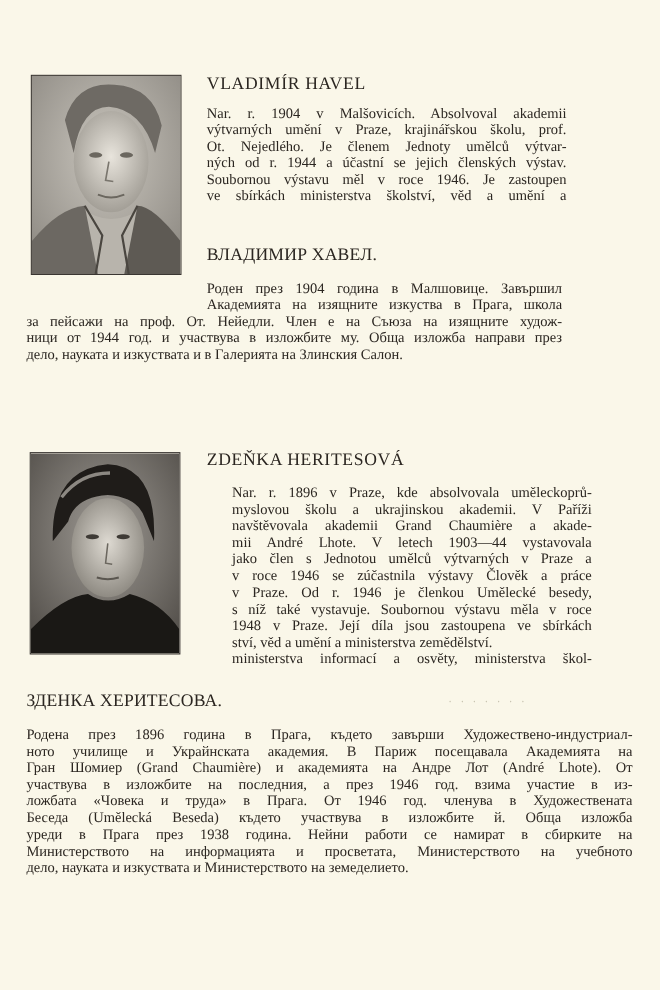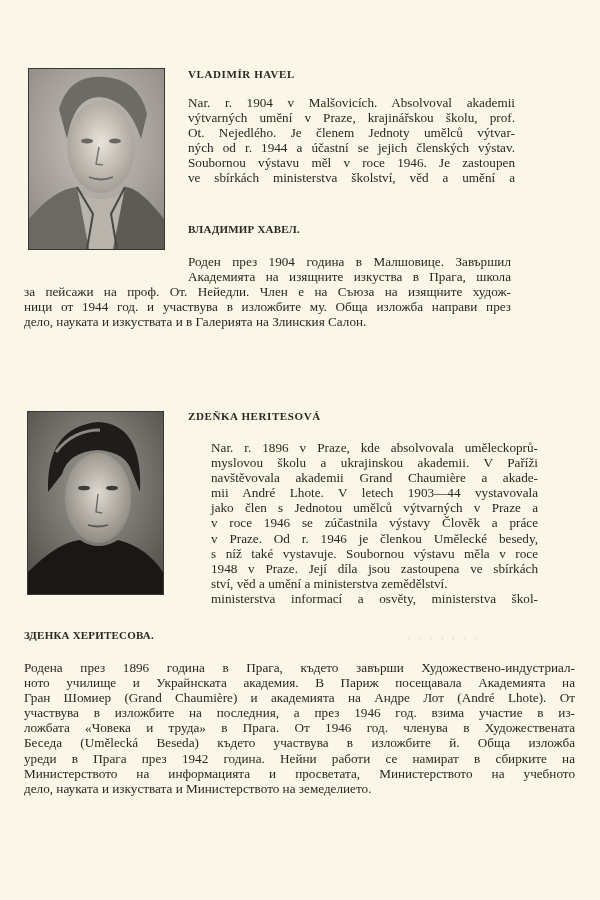--- a/index.html
+++ b/index.html
@@ -9,21 +9,21 @@
     font-family:"Liberation Serif","DejaVu Serif",serif;
     color:#2b2621;
     position:relative;
   }
   .photo {
     position:absolute; overflow:hidden;
     border:1px solid #3a3632;
   }
   .photo svg { display:block; width:100%; height:100%; }
   .name-heading {
-    position:absolute; font-size:11px; letter-spacing:0.6px; white-space:nowrap;font-weight:bold;
+    position:absolute; font-size:16px; letter-spacing:0.6px; white-space:nowrap;
   }
   .cyr-heading { letter-spacing:0.2px; }
   .para {
     position:absolute; font-size:13.2px; line-height:15.1px;
     text-align:justify; margin:0;
   }
   .para .ln { display:block; text-align:justify; text-align-last:justify; white-space:nowrap; overflow:visible;font-family:Liberation Serif, serif; }
   .para .ln.last { text-align-last:left; }
   .speck { position:absolute; color:#c8c3b0; font-size:10px; letter-spacing:3px; }
 </style>
@@ -124,16 +124,16 @@
 
 <div class="speck" style="left:408px; top:630px;">. . . . . . .</div>
 
 <div class="para" style="left:24px; top:660px; width:551px;">
   <span class="ln">Родена през 1896 година в Прага, където завърши Художествено-индустриал-</span>
   <span class="ln">ното училище и Украйнската академия. В Париж посещавала Академията на</span>
   <span class="ln">Гран Шомиер (Grand Chaumière) и академията на Андре Лот (André Lhote). От</span>
   <span class="ln">участвува в изложбите на последния, а през 1946 год. взима участие в из-</span>
   <span class="ln">ложбата «Човека и труда» в Прага. От 1946 год. членува в Художествената</span>
   <span class="ln">Беседа (Umělecká Beseda) където участвува в изложбите й. Обща изложба</span>
-  <span class="ln">уреди в Прага през 1942 година. Нейни работи се намират в сбирките на</span>
+  <span class="ln">уреди в Прага през 1938 година. Нейни работи се намират в сбирките на</span>
   <span class="ln">Министерството на информацията и просветата, Министерството на учебното</span>
   <span class="ln last">дело, науката и изкуствата и Министерството на земеделието.</span>
 </div>
 
 </body></html>

